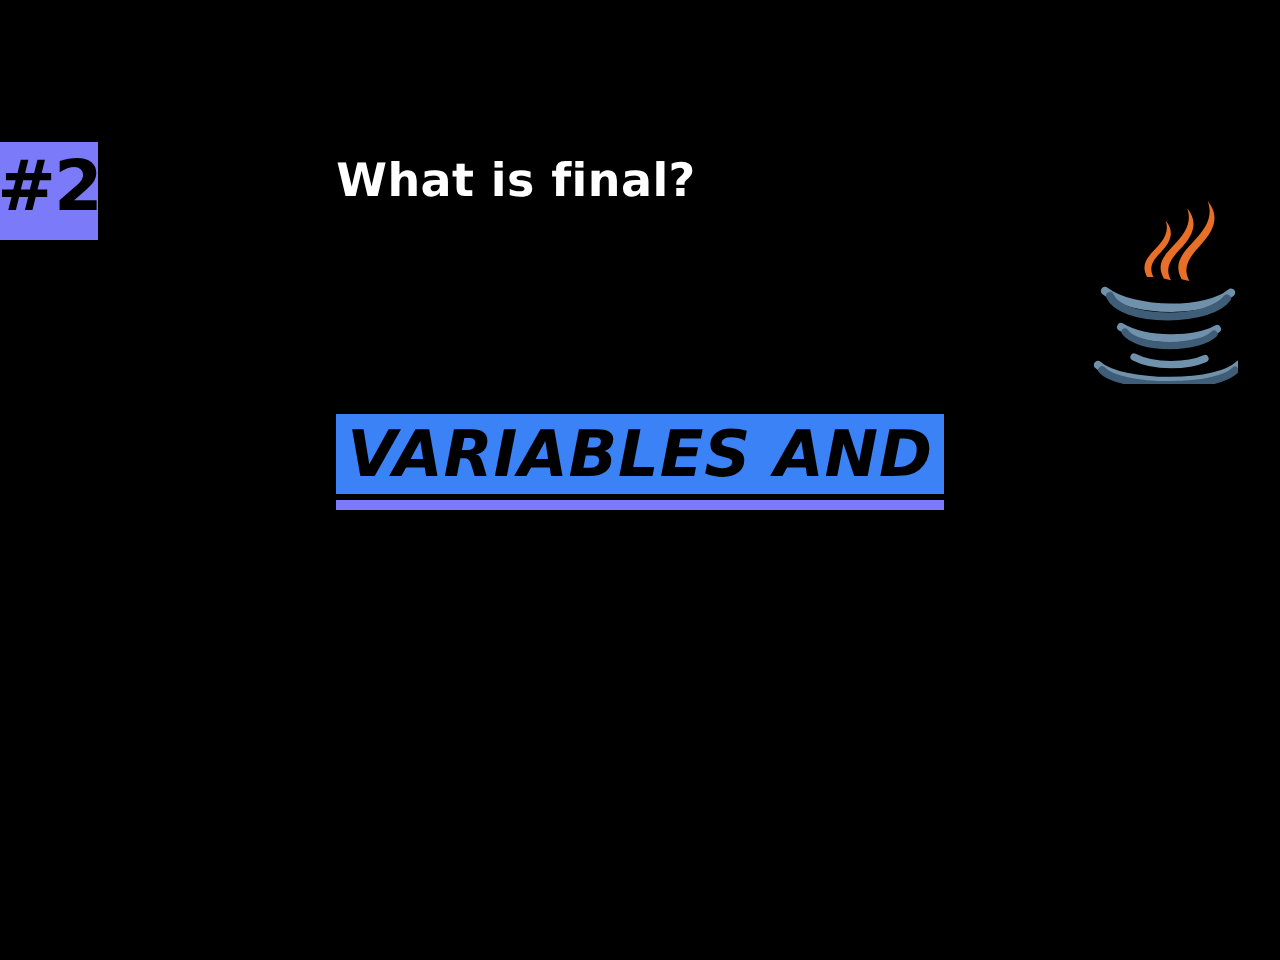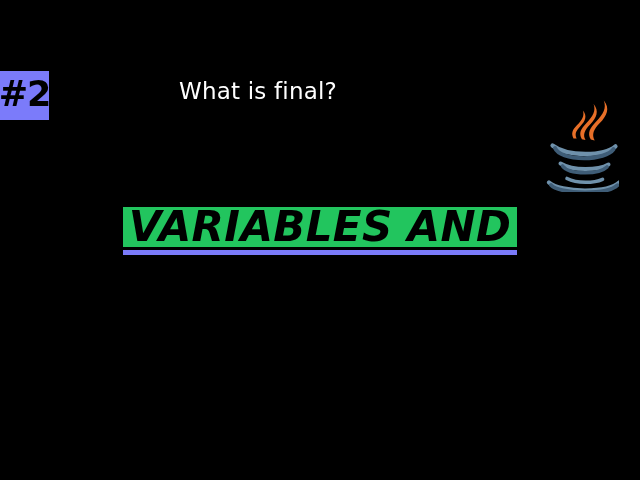--- a/index.html
+++ b/index.html
@@ -41,21 +41,21 @@
   }
 
   
   #page-title {
     position: absolute;
     left: 0;
     top: 78px;
     width: 516px;
     text-align: center;
     font-family: "DejaVu Sans", sans-serif;
-    font-weight: normal;
+    font-weight: bold;
     font-size: 23px;
     letter-spacing: 0.2px;
     color: #ffffff;
   }
 
   
   #java-logo {
     position: absolute;
     left: 543px;
     top: 88px;
@@ -74,26 +74,26 @@
   .headline-row {
     display: flex;
     justify-content: center;
     margin-bottom: 5px;
   }
   .headline-stack {
     display: inline-block;
   }
   .headline-band {
     display: block;
-    background: #22c55e;
+    background: #3b82f6;
     color: #000000;
     font-family: "DejaVu Sans", sans-serif;
     font-weight: bold;
     font-style: italic;
-    font-size: 42px;
+    font-size: 32px;
     line-height: 40px;
     letter-spacing: 0.4px;
     padding: 0 6px;
     white-space: nowrap;
   }
   .headline-rule {
     display: block;
     height: 5px;
     background: #7b7bfa;
     margin-top: 3px;

